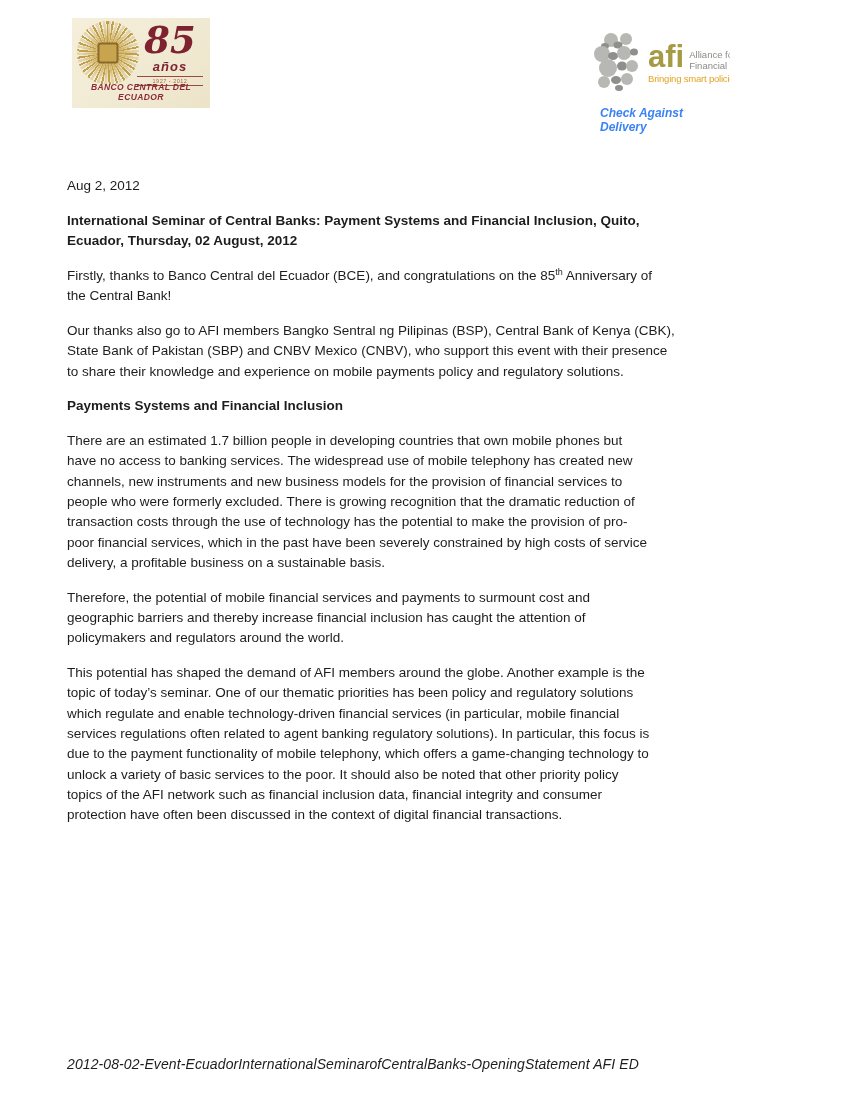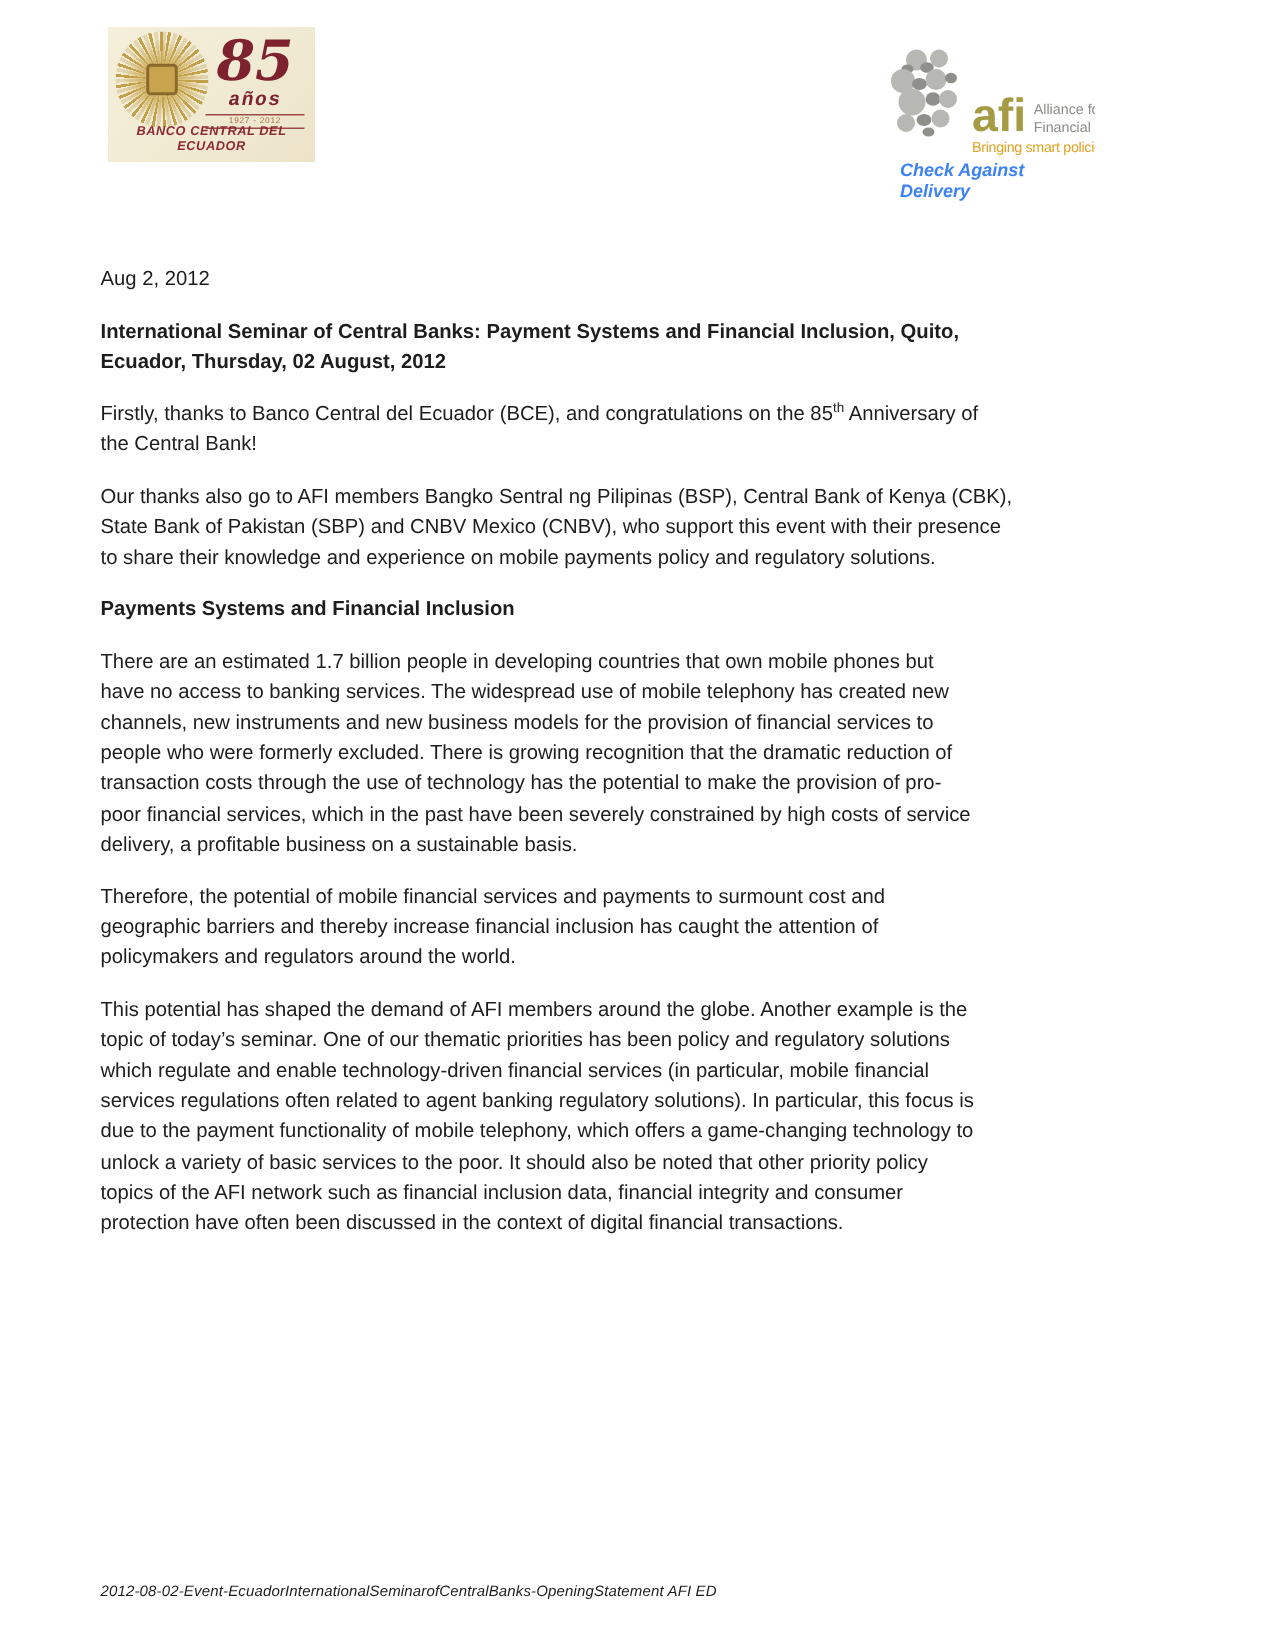--- a/index.html
+++ b/index.html
@@ -28,37 +28,37 @@
     border:2px solid #8a6a2a; border-radius:3px;
   }
   .bce-right {
     position:absolute; right:7px; top:2px; width:66px; text-align:center; color:#7e2230;
   }
   .bce-85 {
     font-family:"DejaVu Serif", serif; font-style:italic; font-weight:bold;
     font-size:37px; line-height:40px; color:#7e2230;
   }
   .bce-anos {
-    font-family:Liberation Mono, monospace; font-style:italic; font-weight:bold;
+    font-family:Liberation Sans, sans-serif; font-style:italic; font-weight:bold;
     font-size:13px; line-height:14px; letter-spacing:1px;
   }
   .bce-range {
     margin-top:2px; padding:1px 0; border-top:1px solid #9b4a43; border-bottom:1px solid #9b4a43;
     font-size:5.5px; line-height:6px; color:#a96a3f; letter-spacing:0.5px;
   }
   .bce-name {
     position:absolute; left:0; bottom:6px; width:100%; text-align:center;
     font-size:8.5px; font-weight:bold; color:#8d2a36; letter-spacing:0.4px;font-style:italic;
   }
 
   
   .afi-logo { position:absolute; left:593px; top:30px; width:176px; height:64px; display:flex; }
   .afi-mark { flex:0 0 auto; }
   .afi-text { margin-left:3px; padding-top:12px; }
-  .afi-row { display:flex; align-items:flex-start;margin-top:20px; }
+  .afi-row { display:flex; align-items:center; }
   .afi-acronym {
     font-size:31px; line-height:30px; font-weight:bold; color:#a59b45; letter-spacing:0px;
   }
   .afi-name {
     margin-left:5px; margin-top:6px; font-size:9.5px; line-height:11.5px;
     color:#8a8a86; white-space:pre-line;
   }
   .afi-tagline {
     margin-top:1px; font-size:9.5px; letter-spacing:-0.2px; color:#e2a322; white-space:nowrap;
   }
@@ -68,21 +68,21 @@
     font-weight:bold; color:#3b82f6;
   }
 
   
   .content { position:absolute; left:67px; top:176px; width:724px; font-size:13.5px; line-height:20.3px; color:#1d1d1d; }
   .para { white-space:pre-line; margin:0 0 14.5px 0; }
   .bold { font-weight:bold; }
   sup.ord { font-size:9px; vertical-align:super; line-height:0; }
 
   .doc-footer {
-    position:absolute; left:67px; top:1056px; font-size:10px; font-style:italic;
+    position:absolute; left:67px; top:1056px; font-size:14px; font-style:italic;
     color:#1d1d1d; letter-spacing:0.1px;
   }
 </style>
 </head>
 <body>
 
 <div class="page">
 
   <div class="bce-logo">
     <div class="sun-rays"></div>

